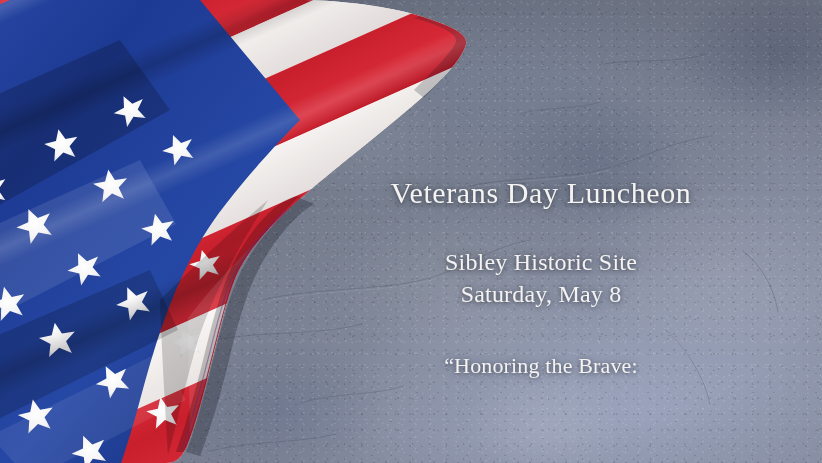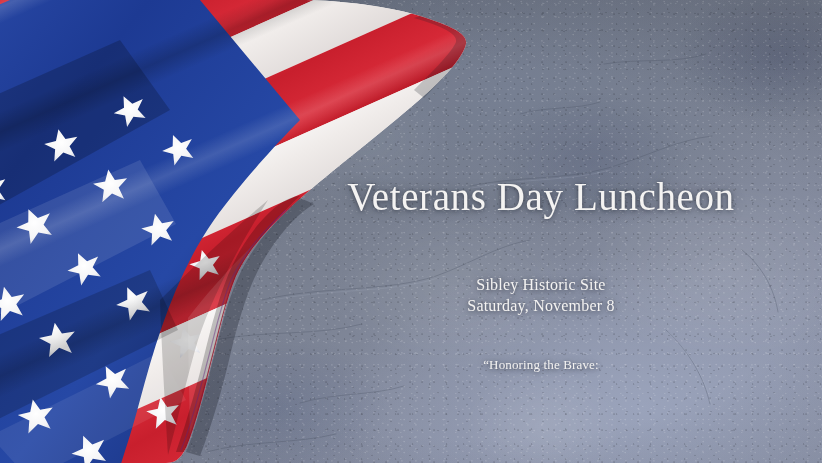--- a/index.html
+++ b/index.html
@@ -73,38 +73,38 @@
   
   .text-block {
     position: absolute;
     left: 291px;
     top: 176px;
     width: 500px;
     text-align: center;
     color: #f4f3f2;
   }
   .title {
-    font-size: 39px;
+    font-size: 30px;
     line-height: 1.1;
     letter-spacing: .6px;
     margin: 0;
     font-weight: 400;
     text-shadow: 0 1px 4px rgba(20,24,34,.50), 0 0 14px rgba(20,24,34,.28);
   }
   .venue-group {
-    margin-top: 55px;
-    font-size: 16px;
+    margin-top: 38px;
+    font-size: 24px;
     line-height: 1.33;
     letter-spacing: .2px;
     text-shadow: 0 1px 4px rgba(20,24,34,.48), 0 0 12px rgba(20,24,34,.25);
   }
   .venue-group div { margin: 0; }
   .quote-group {
     margin-top: 40px;
-    font-size: 13px;
+    font-size: 22px;
     line-height: 1.38;
     letter-spacing: .15px;
     text-shadow: 0 1px 4px rgba(20,24,34,.48), 0 0 12px rgba(20,24,34,.25);
   }
   .quote-group div { margin: 0; }
 </style>
 </head>
 <body>
 
 <div id="poster">
@@ -275,21 +275,21 @@
              C 240,314 250,282 266,256 C 282,230 300,212 314,204 Z" fill="rgba(22,26,36,.30)"></path>
     <path d="M420,16 C 452,26 468,34 466,44 C 462,58 444,78 424,98
              L414,90 C 434,70 452,52 456,42 C 458,34 442,26 414,18 Z" fill="rgba(22,26,36,.22)"></path>
   </svg>
 
   <div class="text-block">
     <h1 class="title">Veterans Day Luncheon</h1>
 
     <div class="venue-group">
       <div>Sibley Historic Site</div>
-      <div>Saturday, November 8</div>
+      <div>Saturday, May 8</div>
     </div>
 
     <div class="quote-group">
       <div>“Honoring the Brave:</div>
     </div>
   </div>
 
 </div>
 
 </body></html>

